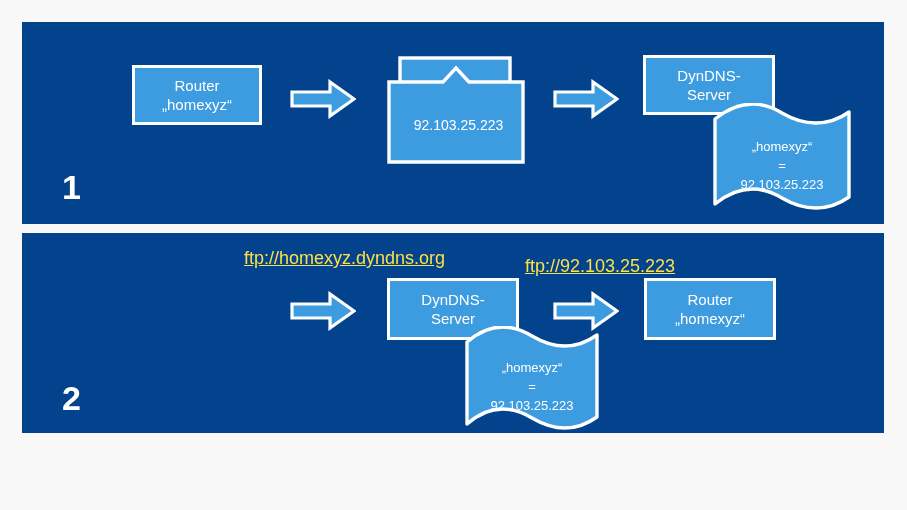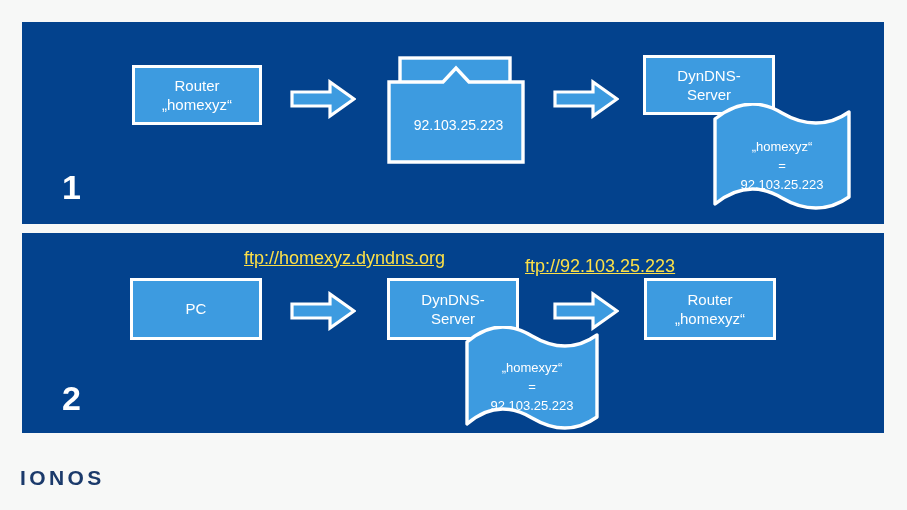--- a/index.html
+++ b/index.html
@@ -149,21 +149,20 @@
   </div>
 
   <div class="panel" id="panel-2">
 
     <div class="step-number" style="top:148px;">2</div>
 
     <div class="caption" style="left:222px; top:15px;">ftp://homexyz.dyndns.org</div>
 
     <div class="caption" style="left:503px; top:23px;">ftp://92.103.25.223</div>
 
-    <div class="node" style="left:108px; top:45px; width:132px; height:62px;">PC</div>
 
     <div class="arrow" style="left:268px; top:58px;">
       <svg viewBox="0 0 66 40" preserveAspectRatio="none">
         <path d="M2,13 L40,13 L40,3 L64,20 L40,37 L40,27 L2,27 Z" fill="#3d9be0" stroke="#ffffff" stroke-width="3.2" stroke-linejoin="miter"></path>
       </svg>
     </div>
 
     <div class="node" style="left:365px; top:45px; width:132px; height:62px;">DynDNS-
 Server</div>
 
@@ -185,15 +184,14 @@
       <svg viewBox="0 0 66 40" preserveAspectRatio="none">
         <path d="M2,13 L40,13 L40,3 L64,20 L40,37 L40,27 L2,27 Z" fill="#3d9be0" stroke="#ffffff" stroke-width="3.2" stroke-linejoin="miter"></path>
       </svg>
     </div>
 
     <div class="node" style="left:622px; top:45px; width:132px; height:62px;">Router
 „homexyz“</div>
 
   </div>
 
-  <div id="brand">IONOS</div>
 
 </div>
 
 </body></html>

